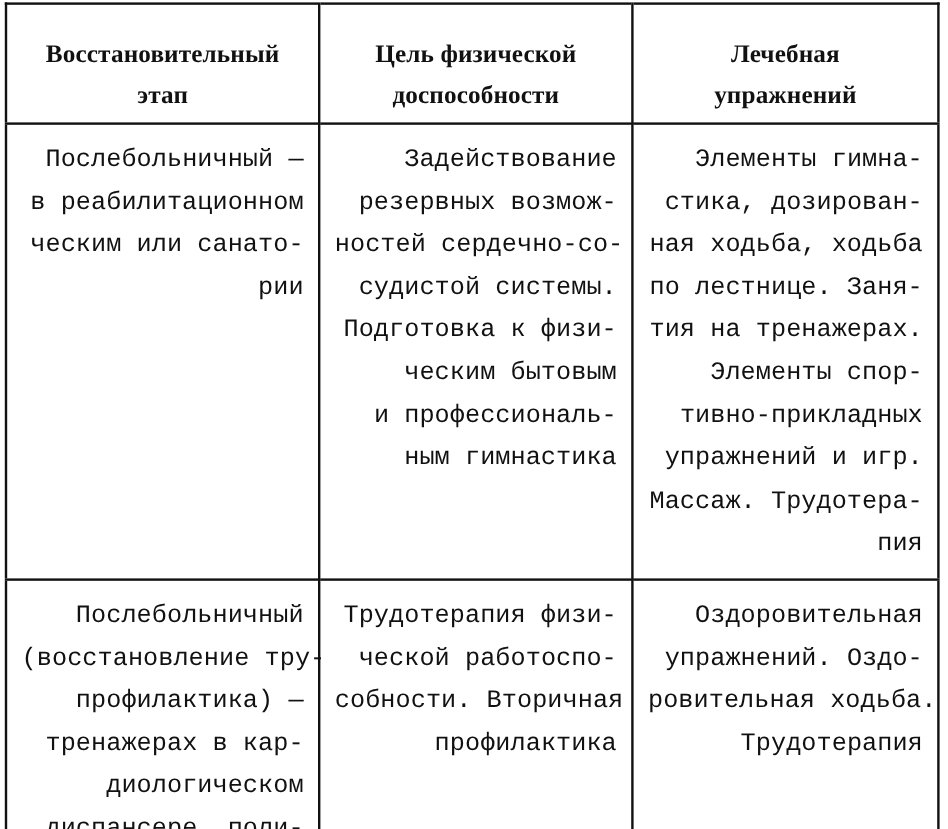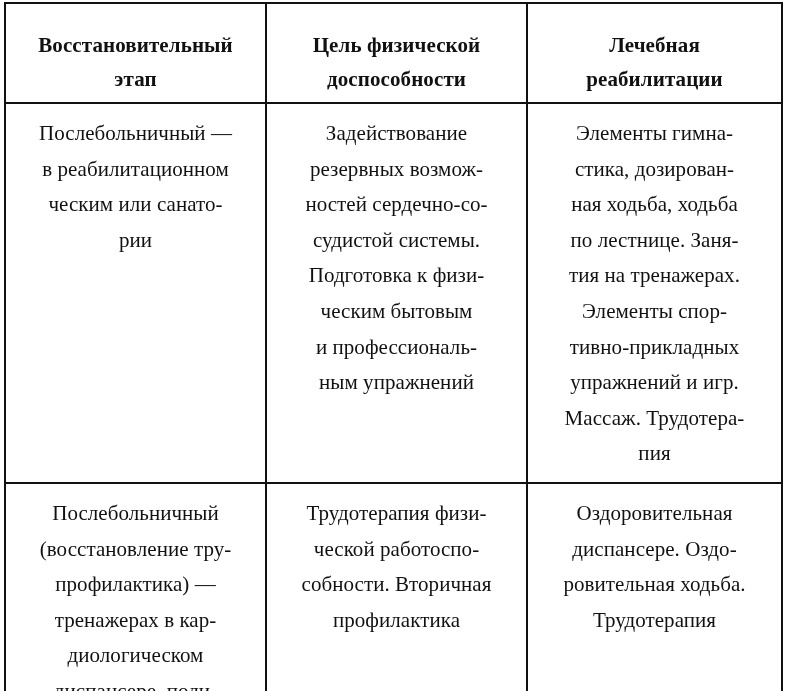--- a/index.html
+++ b/index.html
@@ -77,22 +77,23 @@
   .head-cell .ln {
     display: block;
     white-space: pre;
   }
 
   
   .body-cell {
     padding: 12px 12px 10px 12px;
     font-size: 21px;
     line-height: 35.6px;
-    text-align: center;
+    text-align: right;
     letter-spacing: 0.05px;
+    font-family: Liberation Mono, monospace;
   }
 
   .body-cell .ln {
     display: block;
     white-space: pre;
   }
 
   
   tbody tr.row-1 td { height: 320px; }
   tbody tr.row-2 td { height: 285px; }
@@ -119,21 +120,21 @@
         </th>
         <th>
           <div class="head-cell">
             <span class="ln">Цель физической</span>
             <span class="ln">доспособности</span>
           </div>
         </th>
         <th>
           <div class="head-cell">
             <span class="ln">Лечебная</span>
-            <span class="ln">реабилитации</span>
+            <span class="ln">упражнений</span>
           </div>
         </th>
       </tr>
     </thead>
 
     <tbody>
 
       <tr class="row-1">
         <td>
           <div class="body-cell">
@@ -145,21 +146,21 @@
         </td>
         <td>
           <div class="body-cell">
               <span class="ln">Задействование</span>
               <span class="ln">резервных возмож-</span>
               <span class="ln">ностей сердечно-со-</span>
               <span class="ln">судистой системы.</span>
               <span class="ln">Подготовка к физи-</span>
               <span class="ln">ческим бытовым</span>
               <span class="ln">и профессиональ-</span>
-              <span class="ln">ным упражнений</span>
+              <span class="ln">ным гимнастика</span>
             </div>
         </td>
         <td>
           <div class="body-cell">
               <span class="ln">Элементы гимна-</span>
               <span class="ln">стика, дозирован-</span>
               <span class="ln">ная ходьба, ходьба</span>
               <span class="ln">по лестнице. Заня-</span>
               <span class="ln">тия на тренажерах.</span>
               <span class="ln">Элементы спор-</span>
@@ -186,21 +187,21 @@
           <div class="body-cell">
               <span class="ln">Трудотерапия физи-</span>
               <span class="ln">ческой работоспо-</span>
               <span class="ln">собности. Вторичная</span>
               <span class="ln">профилактика</span>
             </div>
         </td>
         <td>
           <div class="body-cell">
               <span class="ln">Оздоровительная</span>
-              <span class="ln">диспансере. Оздо-</span>
+              <span class="ln">упражнений. Оздо-</span>
               <span class="ln">ровительная ходьба.</span>
               <span class="ln">Трудотерапия</span>
             </div>
         </td>
       </tr>
 
     </tbody>
   </table>
 
 </div>

